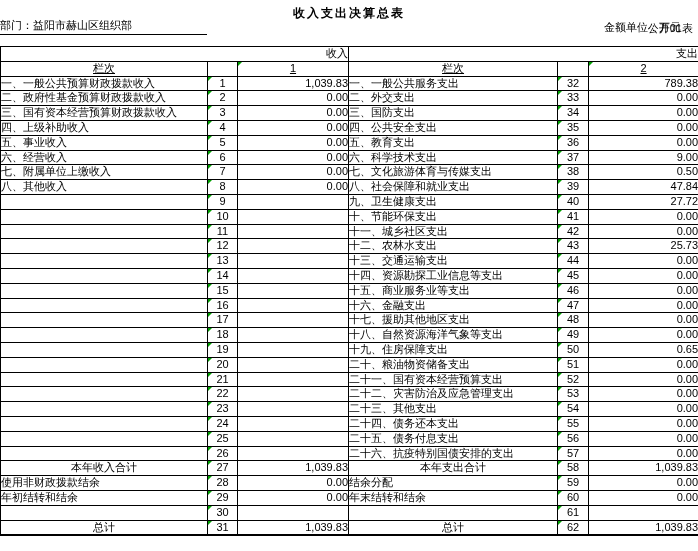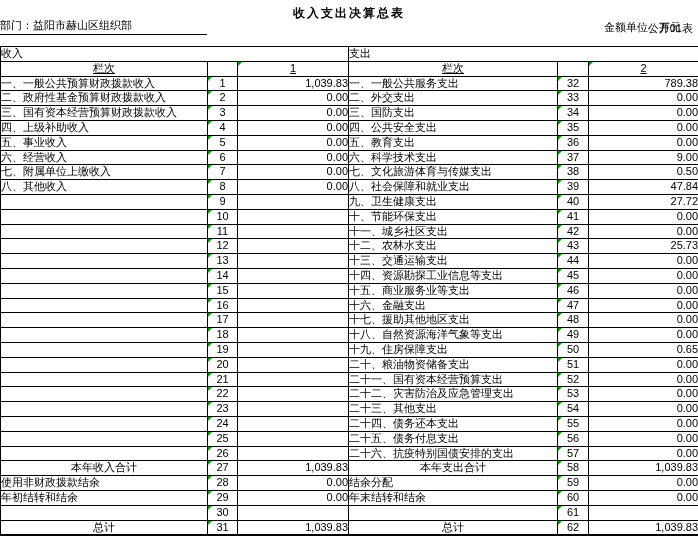--- a/index.html
+++ b/index.html
@@ -23,21 +23,21 @@
   table.main {
     position:absolute; top:46px; left:0; width:698px;
     border-collapse:collapse; table-layout:fixed;
     border:1px solid #000; border-bottom-width:2px;
   }
   table.main th, table.main td {
     border:1px solid #000; height:13.8px; line-height:13.8px;
     font-size:11px; font-weight:normal; white-space:nowrap; overflow:hidden;
     padding:0;
   }
-  th.section { text-align:left; }
+  th.section { text-align:right; }
   th.colhead { text-align:center; }
   td.item { text-align:left; padding-left:2px; }
   td.line { text-align:center; }
   td.amount { text-align:right; padding-right:3px; }
   td.lanci { text-align:center;text-decoration:underline; }
   td.total { font-weight:bold; text-align:center; padding-left:0; }
   .tri { position:relative; }
   .tri::before {
     content:""; position:absolute; left:0; top:0; width:0; height:0;
     border-top:4px solid var(--tri,#00a000); border-right:4px solid transparent;

